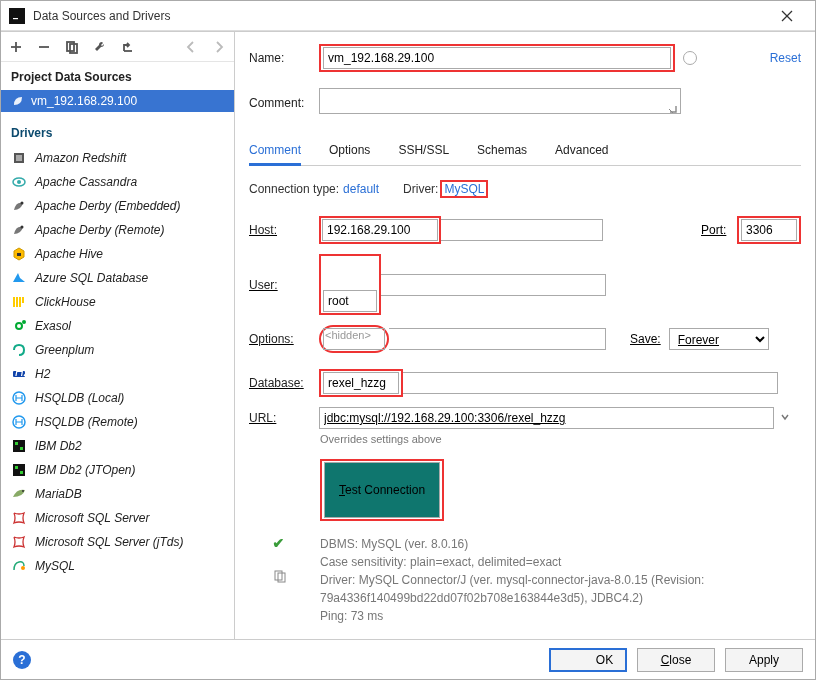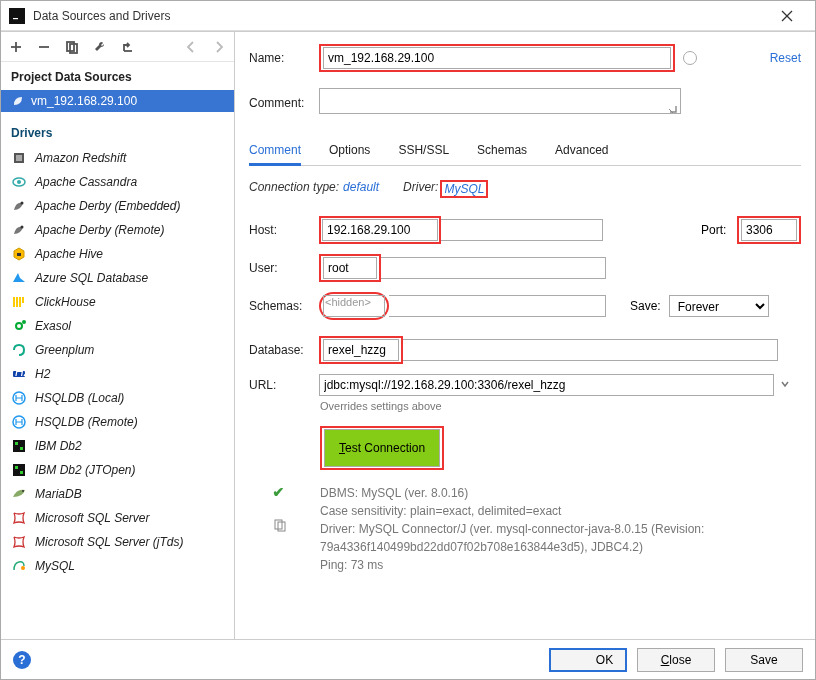--- a/index.html
+++ b/index.html
@@ -32,30 +32,30 @@
   .redbox { border: 2px solid #e33; padding: 1px 2px; display:inline-block; }
   input[type=text], input[type=password], textarea, select, .urlbox { border:1px solid #aaa; background:#fff; padding: 3px 4px; height: 22px; }
   textarea { height: 26px; resize:none; }
   .name-input { width: 348px; }
   .name-status { width:14px; height:14px; border:1.5px solid #aaa; border-radius:50%; margin-left:8px; }
   .reset { color:#2a6fd6; cursor:pointer; }
   .comment { width: 362px; }
   .tabs { display:flex; border-bottom:1px solid #ccc; margin-top: 4px; }
   .tab { padding: 6px 0; margin-right: 28px; cursor:pointer; color:#222; }
   .tab.active { color:#2a6fd6; border-bottom: 3px solid #2a6fd6; margin-bottom:-1px; }
-  .conn-type-row { margin-top: 14px; font-size:12px; color:#333; display:flex; align-items:flex-start;font-style:italic; }
+  .conn-type-row { margin-top: 14px; font-size:12px; color:#333; display:flex; align-items:center; }
   .link { color:#2a6fd6; cursor:pointer; margin-left:4px; }
   .form-grid { margin-top: 18px; }
-  .form-row { display:flex; align-items:center; margin-bottom: 10px; }
+  .form-row { display:flex; align-items:center; margin-bottom: 10px; text-decoration: underline; }
   .form-row .lbl { width: 70px; }
   .port-lbl { margin-left: 98px; width:36px; }
   .port-input { width: 56px; }
   .url-input { width: 455px; }
   .overrides { color:#777; font-size:11px; margin-left:71px; margin-top:-6px; margin-bottom:14px; }
-  .test-btn { border:1px solid #aaa; background:#84cc16; padding: 11px 14px; cursor:pointer; }
+  .test-btn { border:1px solid #aaa; background:#0f766e; padding: 20px 14px; cursor:pointer; }
   .result { display:flex; margin-top: 14px; }
   .result .check { color:#3a9c3a; width:24px; font-weight:bold; font-size:14px; }
   .result .copy { width:24px; color:#777; margin-top:18px; }
   .result .text { color:#777; line-height:1.5; }
   .footer { height: 40px; border-top:1px solid #ccc; display:flex; align-items:center; padding: 0 12px; }
   .help { width:18px; height:18px; border-radius:50%; background:#2a6fd6; color:#fff; display:flex; align-items:center; justify-content:center; font-weight:bold; cursor:pointer; }
   .footer .buttons { margin-left:auto; display:flex; gap:10px; }
   .btn { min-width:78px; height:24px; border:1px solid #aaa; background:#f4f4f4; cursor:pointer; }
   .btn.primary { border:2px solid #2a6fd6;padding-left:39px; }
   .save-sel { width:100px; }
@@ -347,26 +347,26 @@
         <div class="form-row">
           <span class="lbl">Host:</span>
           <span class="redbox" style="padding:1px 1px 1px 1px;"><input type="text" style="width: 116px;" value="192.168.29.100"></span>
             <input type="text" style="width: 162px; border-left: none;">
           <span class="port-lbl">Port:</span>
           <span class="redbox"><input type="text" class="port-input" value="3306" style=""></span>
         </div>
 
         <div class="form-row">
           <span class="lbl">User:</span>
-          <span class="redbox"><input type="text" style="width: 54px;" value="root"></span>
+          <span class="redbox"><input type="text" style="width: 54px; margin-top: 33px;" value="root"></span>
             <input type="text" style="width: 225px; border-left: none;">
         </div>
 
         <div class="form-row">
-          <span class="lbl">Schemas:</span>
+          <span class="lbl">Options:</span>
           <span class="redbox pw-wrap">
             <span class="pw-placeholder">&lt;hidden&gt;</span>
             <input type="password" style="width: 62px; background: transparent;">
           </span>
             <input type="password" style="width: 217px; border-left: none;">
           <span style="margin-left:24px">Save:</span>
           <select class="save-sel" style="margin-left:8px">
             <option>Forever</option>
           </select>
         </div>
@@ -411,16 +411,16 @@
         </div>
       </div>
     </div>
   </div>
 
   <div class="footer">
     <div class="help">?</div>
     <div class="buttons">
       <button class="btn primary">OK</button>
       <button class="btn"><u>C</u>lose</button>
-      <button class="btn">Save</button>
+      <button class="btn">Apply</button>
     </div>
   </div>
 </div>
 
 </body></html>

